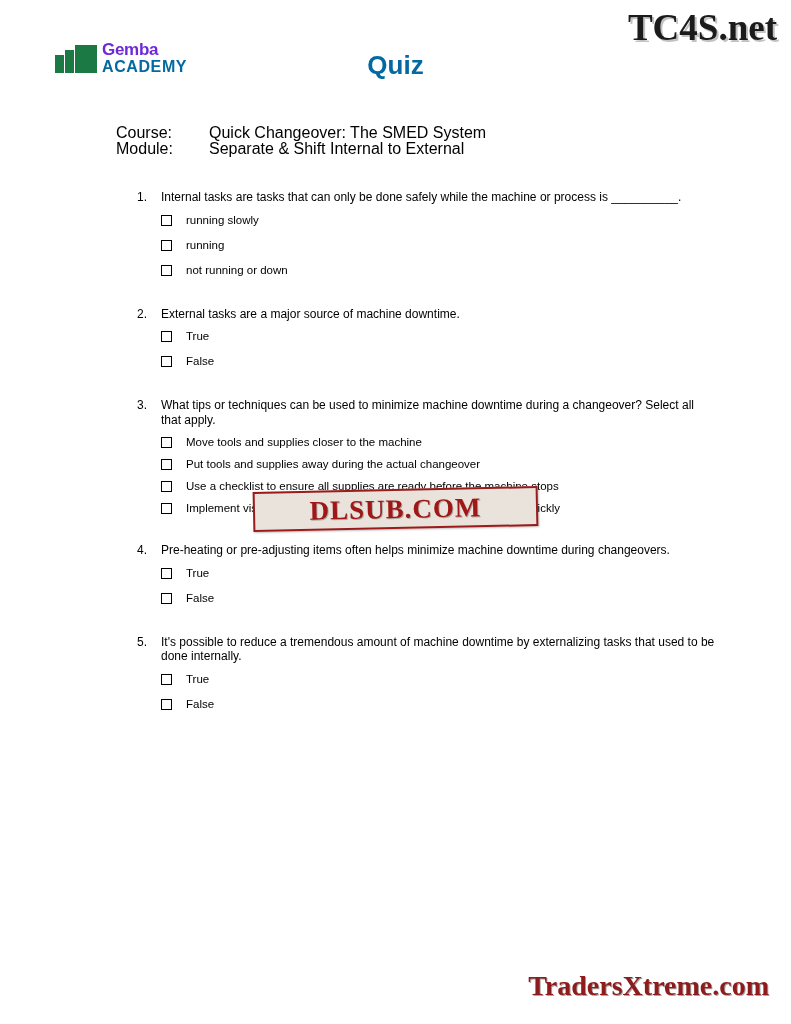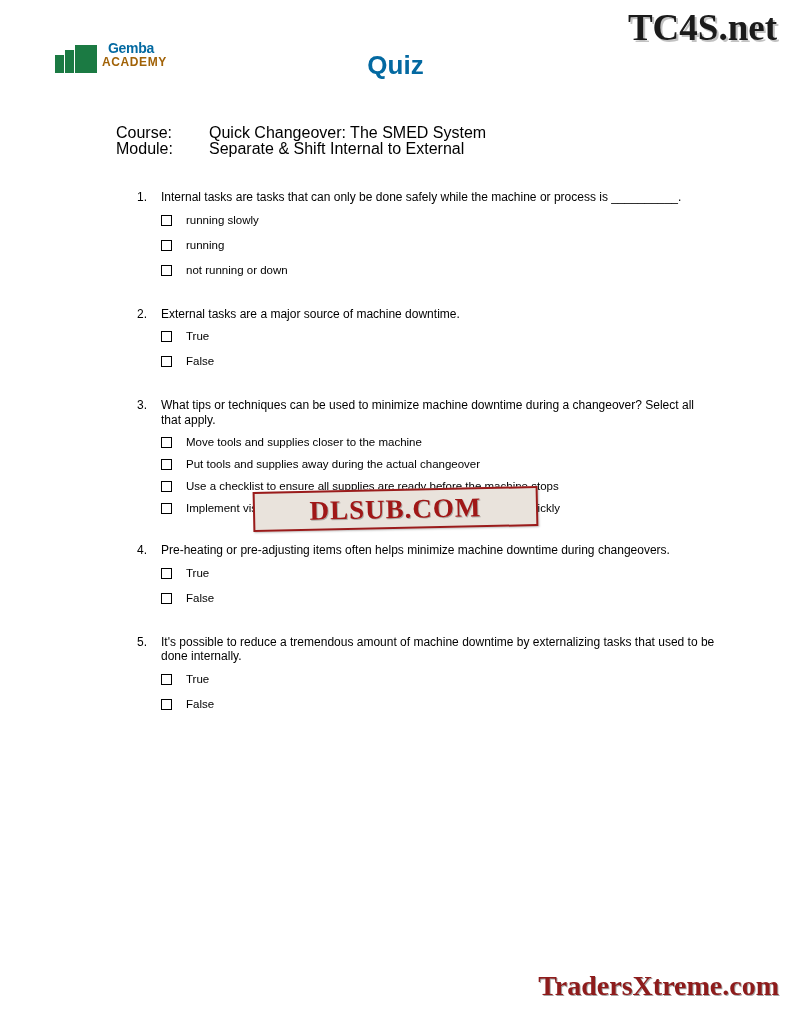--- a/index.html
+++ b/index.html
@@ -24,21 +24,21 @@
     font-family: Liberation Serif, serif;
     font-size: 37px;
     font-weight: bold;
     color: #1b1b1b;
     letter-spacing: 0px;
     text-shadow: 2px 2px 0 rgba(120,120,120,0.45);
   }
   .wm-bottom {
     position: absolute;
     bottom: 22px;
-    right: 12px;
+    right: 22px;
     font-family: "Liberation Serif", serif;
     font-size: 28px;
     font-weight: bold;
     color: #8e1c1c;
     text-shadow: 1px 1px 0 rgba(0,0,0,0.35);
     margin-left: 48px;
   }
   .wm-center {
     position: absolute;
     left: 253px;
@@ -80,31 +80,30 @@
   .logo-mark .bar {
     position: absolute;
     background: #1b7a43;
   }
   .logo-mark .b1 { left: 0;  top: 10px; width: 9px; height: 18px; }
   .logo-mark .b2 { left: 10px; top: 5px; width: 9px; height: 23px; }
   .logo-mark .b3 { left: 20px; top: 0px; width: 22px; height: 28px; }
   .logo-text { line-height: 1.0; }
   .logo-gemba {
     font-family: "Liberation Sans", sans-serif;
-    font-size: 14px;
-    font-weight: bold;
-    color: #0369a1;
+    font-size: 17px;
+    font-weight: bold;
+    color: #6d28d9;
     letter-spacing: -0.3px;
-    margin-left: 6px;
   }
   .logo-academy {
     font-family: "Liberation Sans", sans-serif;
-    font-size: 12px;
-    font-weight: bold;
-    color: #a16207;
+    font-size: 16px;
+    font-weight: bold;
+    color: #0369a1;
     letter-spacing: 0.6px;
     margin-top: 1px;
   }
 
   
   .doc-title {
     position: absolute;
     left: 0;
     right: 0;
     top: 50px;

